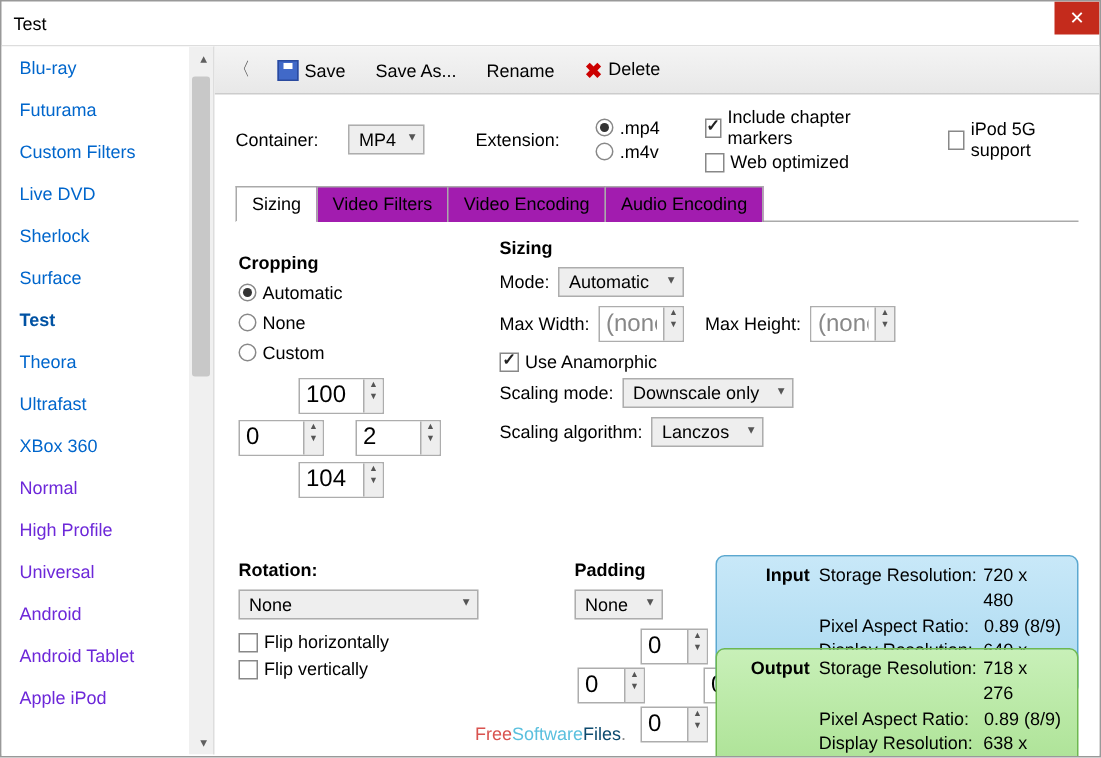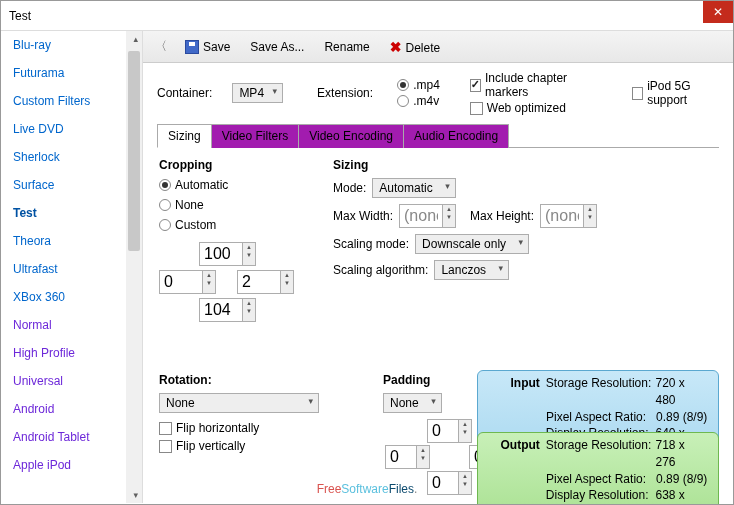--- a/index.html
+++ b/index.html
@@ -10,40 +10,40 @@
 .main{display:flex;height:472px}
 .sidebar{width:142px;border-right:1px solid #ddd;overflow-y:hidden;position:relative;background:#fff}
 .sidebar-track{position:absolute;right:0;top:0;bottom:0;width:16px;background:#f0f0f0}
 .sidebar-thumb{position:absolute;right:2px;top:20px;width:12px;height:200px;background:#c8c8c8;border-radius:2px}
 .sidebar-arrow{position:absolute;right:4px;font-size:9px;color:#606060}
 .sidebar-item{padding:7px 12px;color:#0066cc;cursor:pointer;font-size:12px}
 .sidebar-item.sel{font-weight:bold;color:#0052a3}
 .sidebar-item.normal{color:#6d28d9}
 .content{flex:1;display:flex;flex-direction:column;background:#fff}
 .toolbar{height:32px;background:linear-gradient(#f4f4f4,#e8e8e8);border-bottom:1px solid #ccc;display:flex;align-items:center;padding:0 6px;gap:4px}
-.tb-btn{padding:4px 8px;cursor:pointer;display:flex;align-items:flex-end;gap:4px;font-size:12px}
+.tb-btn{padding:4px 8px;cursor:pointer;display:flex;align-items:flex-start;gap:4px;font-size:12px}
 .tb-back{width:24px;height:24px;display:flex;align-items:center;justify-content:center;font-size:16px;color:#555;cursor:pointer}
 .save-icon{width:14px;height:14px;background:#4169c8;border:1px solid #2a4a9e;position:relative}
 .save-icon::after{content:"";position:absolute;top:1px;left:3px;right:3px;height:4px;background:#fff}
 .del-x{color:#c00;font-weight:bold;font-size:14px}
 .opts-row{display:flex;align-items:center;padding:8px 14px;gap:20px;font-size:12px}
 .sel-box{border:1px solid #adadad;padding:2px 22px 2px 6px;background:#eee;position:relative;font-size:12px;display:inline-block;min-width:50px}
 .sel-box::after{content:"▾";position:absolute;right:5px;top:2px;font-size:9px;color:#555}
 .radio-col{display:flex;flex-direction:column;gap:2px;margin-left:4px}
 .radio-row,.chk-row{display:flex;align-items:center;gap:4px;font-size:12px}
 .radio{width:12px;height:12px;border:1px solid #888;border-radius:50%;display:inline-flex;align-items:center;justify-content:center}
 .radio.on::after{content:"";width:6px;height:6px;background:#333;border-radius:50%}
 .chk{width:13px;height:13px;border:1px solid #888;display:inline-flex;align-items:center;justify-content:center;font-size:11px;line-height:1;background:#fff}
 .chk.on::before{content:"✓";color:#222;font-weight:bold;position:relative;top:-1px}
 .tabs{display:flex;border-bottom:1px solid #aaa;margin:0 14px}
 .tab{padding:4px 10px;border:1px solid #aaa;border-bottom:none;margin-right:-1px;background:#a21caf;cursor:pointer;font-size:12px;position:relative;top:1px}
 .tab.active{background:#fff;border-bottom:1px solid #fff}
 .panel{padding:10px 16px;position:relative;flex:1}
 .sect-h{font-weight:bold;font-size:12px;margin-bottom:6px}
-.col-crop{position:absolute;left:16px;top:10px;width:140px}
+.col-crop{position:absolute;left:16px;top:20px;width:140px}
 .col-size{position:absolute;left:190px;top:10px;width:320px}
 .size-row{display:flex;align-items:center;gap:6px;margin-bottom:6px;font-size:12px}
 .spin{display:inline-flex;align-items:stretch;border:1px solid #adadad}
 .spin input{width:42px;border:none;padding:2px 4px;font-size:16px;text-align:left;outline:none}
 .spin-btns{display:flex;flex-direction:column;border-left:1px solid #adadad;background:#eee}
 .spin-btns span{font-size:6px;padding:0 3px;line-height:8px;color:#555;cursor:pointer}
 .crop-grid{position:relative;width:130px;height:80px;margin-top:10px}
 .crop-grid .spin{position:absolute}
 .rot-sect{position:absolute;left:16px;top:225px;width:180px}
 .pad-sect{position:absolute;left:240px;top:225px;width:150px}
@@ -214,20 +214,24 @@
             </div>
           <span style="margin-left:8px">Max Height:</span>
           <div class="spin">
               <input style="color: rgb(136, 136, 136);" value="(none)">
               <div class="spin-btns">
                 <span>▲</span>
                 <span>▼</span>
               </div>
             </div>
         </div>
+        <label class="chk-row" style="margin:4px 0">
+            <span class="chk on"></span>
+            <span>Use Anamorphic</span>
+          </label>
         <div class="size-row">
             <span>Scaling mode:</span>
             <span class="sel-box" style="min-width:96px">Downscale only</span>
           </div>
         <div class="size-row">
             <span>Scaling algorithm:</span>
             <span class="sel-box" style="min-width:72px">Lanczos</span>
           </div>
       </div>
 

